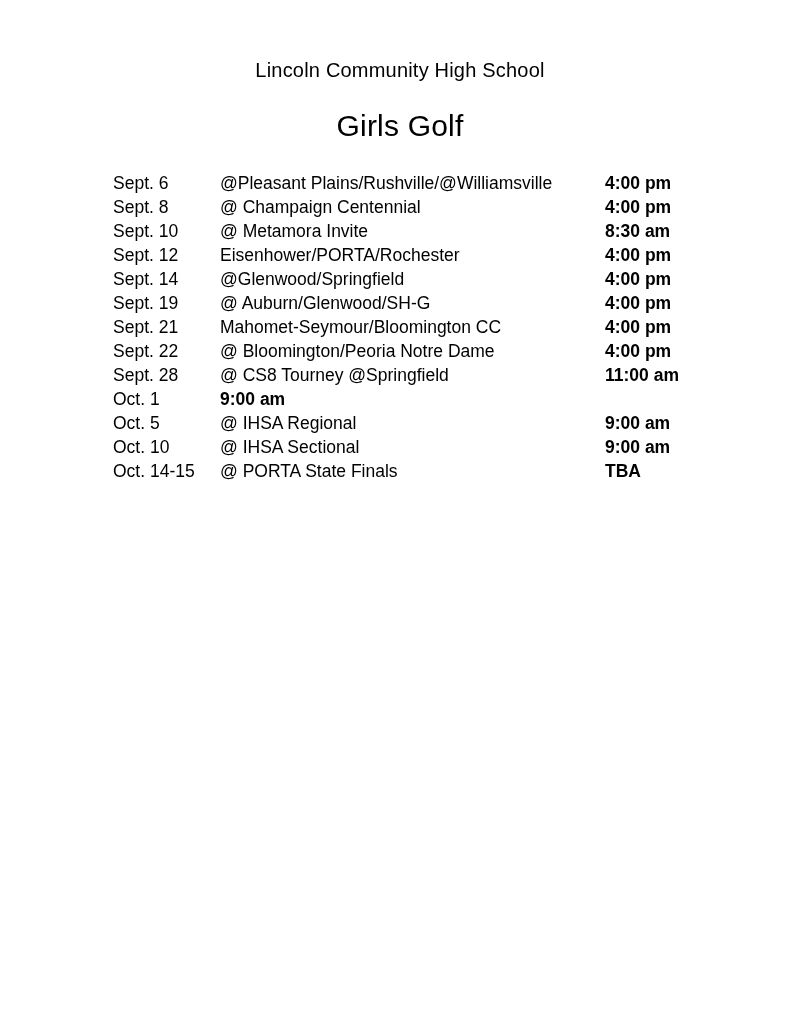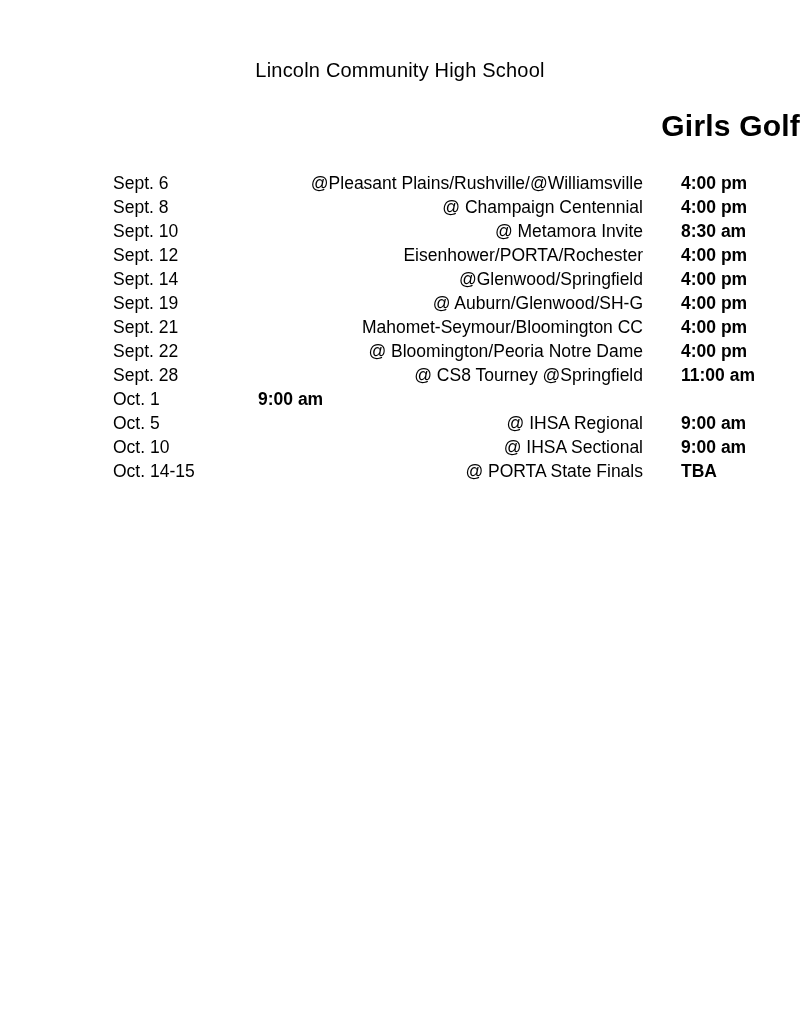--- a/index.html
+++ b/index.html
@@ -21,47 +21,45 @@
     padding-top: 52px;
     text-align: center;
     font-size: 20px;
     line-height: 36px;
     font-weight: 400;
     letter-spacing: 0.2px;
   }
   .doc-subtitle {
     margin: 0;
     margin-top: 21px;
-    text-align: right;
+    text-align: center;
     font-size: 30px;
     line-height: 34px;
-    font-weight: 700;
+    font-weight: 400;
     letter-spacing: 0.2px;
   }
   .schedule {
     margin-top: 28px;
     margin-left: 113px;
     margin-right: 40px;
   }
   .row {
     display: flex;
     align-items: baseline;
     height: 24px;
     font-size: 17.5px;
     line-height: 24px;
     white-space: nowrap;
-    gap: 38px;
   }
   .col.date {
     flex: 0 0 107px;
   }
   .col.event {
     flex: 0 0 385px;
     overflow: visible;
-    text-align: right;
   }
   .col.time {
     flex: 0 0 auto;
     font-weight: bold;
   }
 </style>
 </head>
 <body>
 
 <div class="page">

